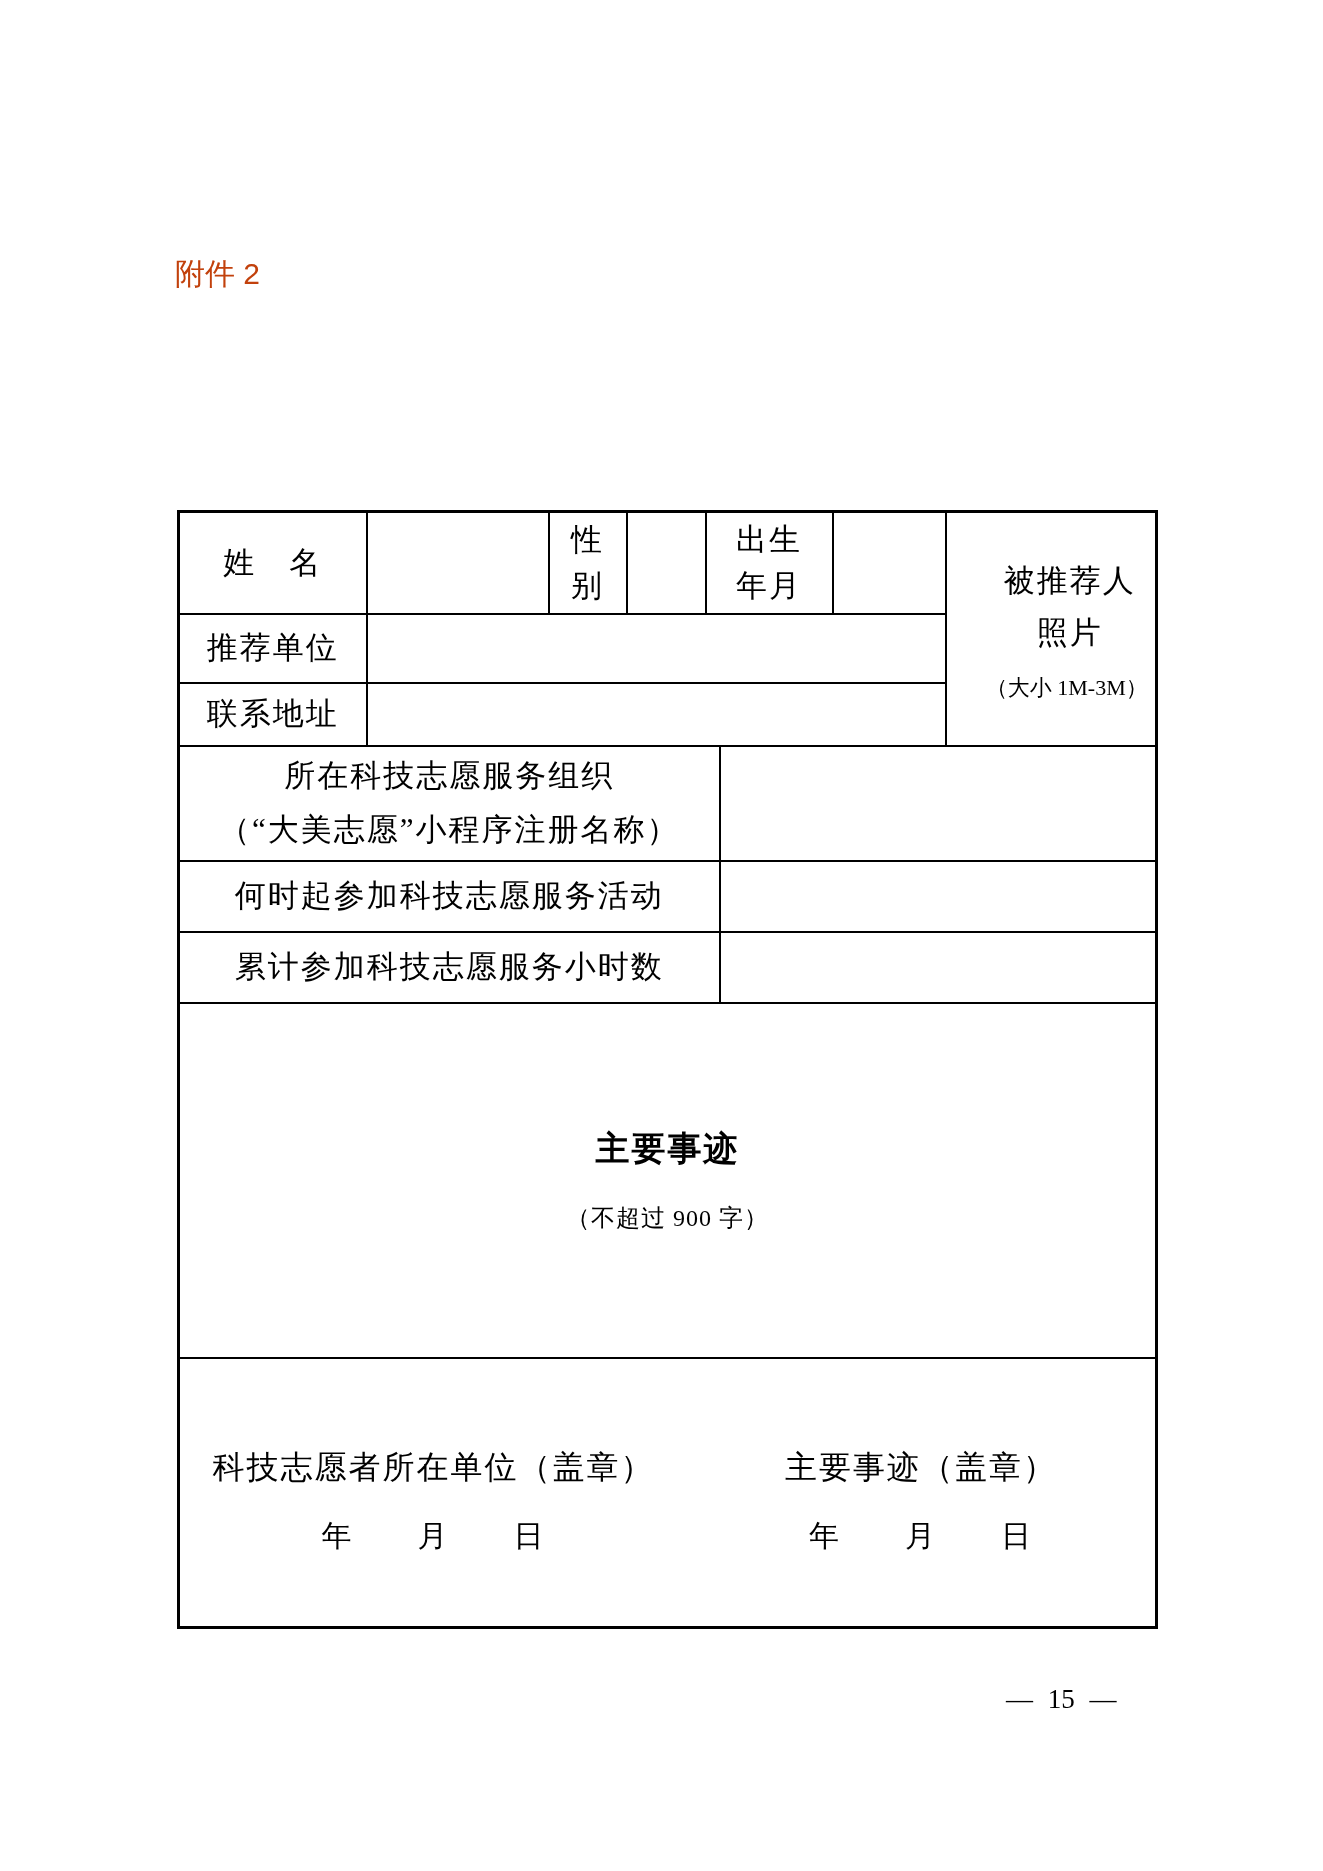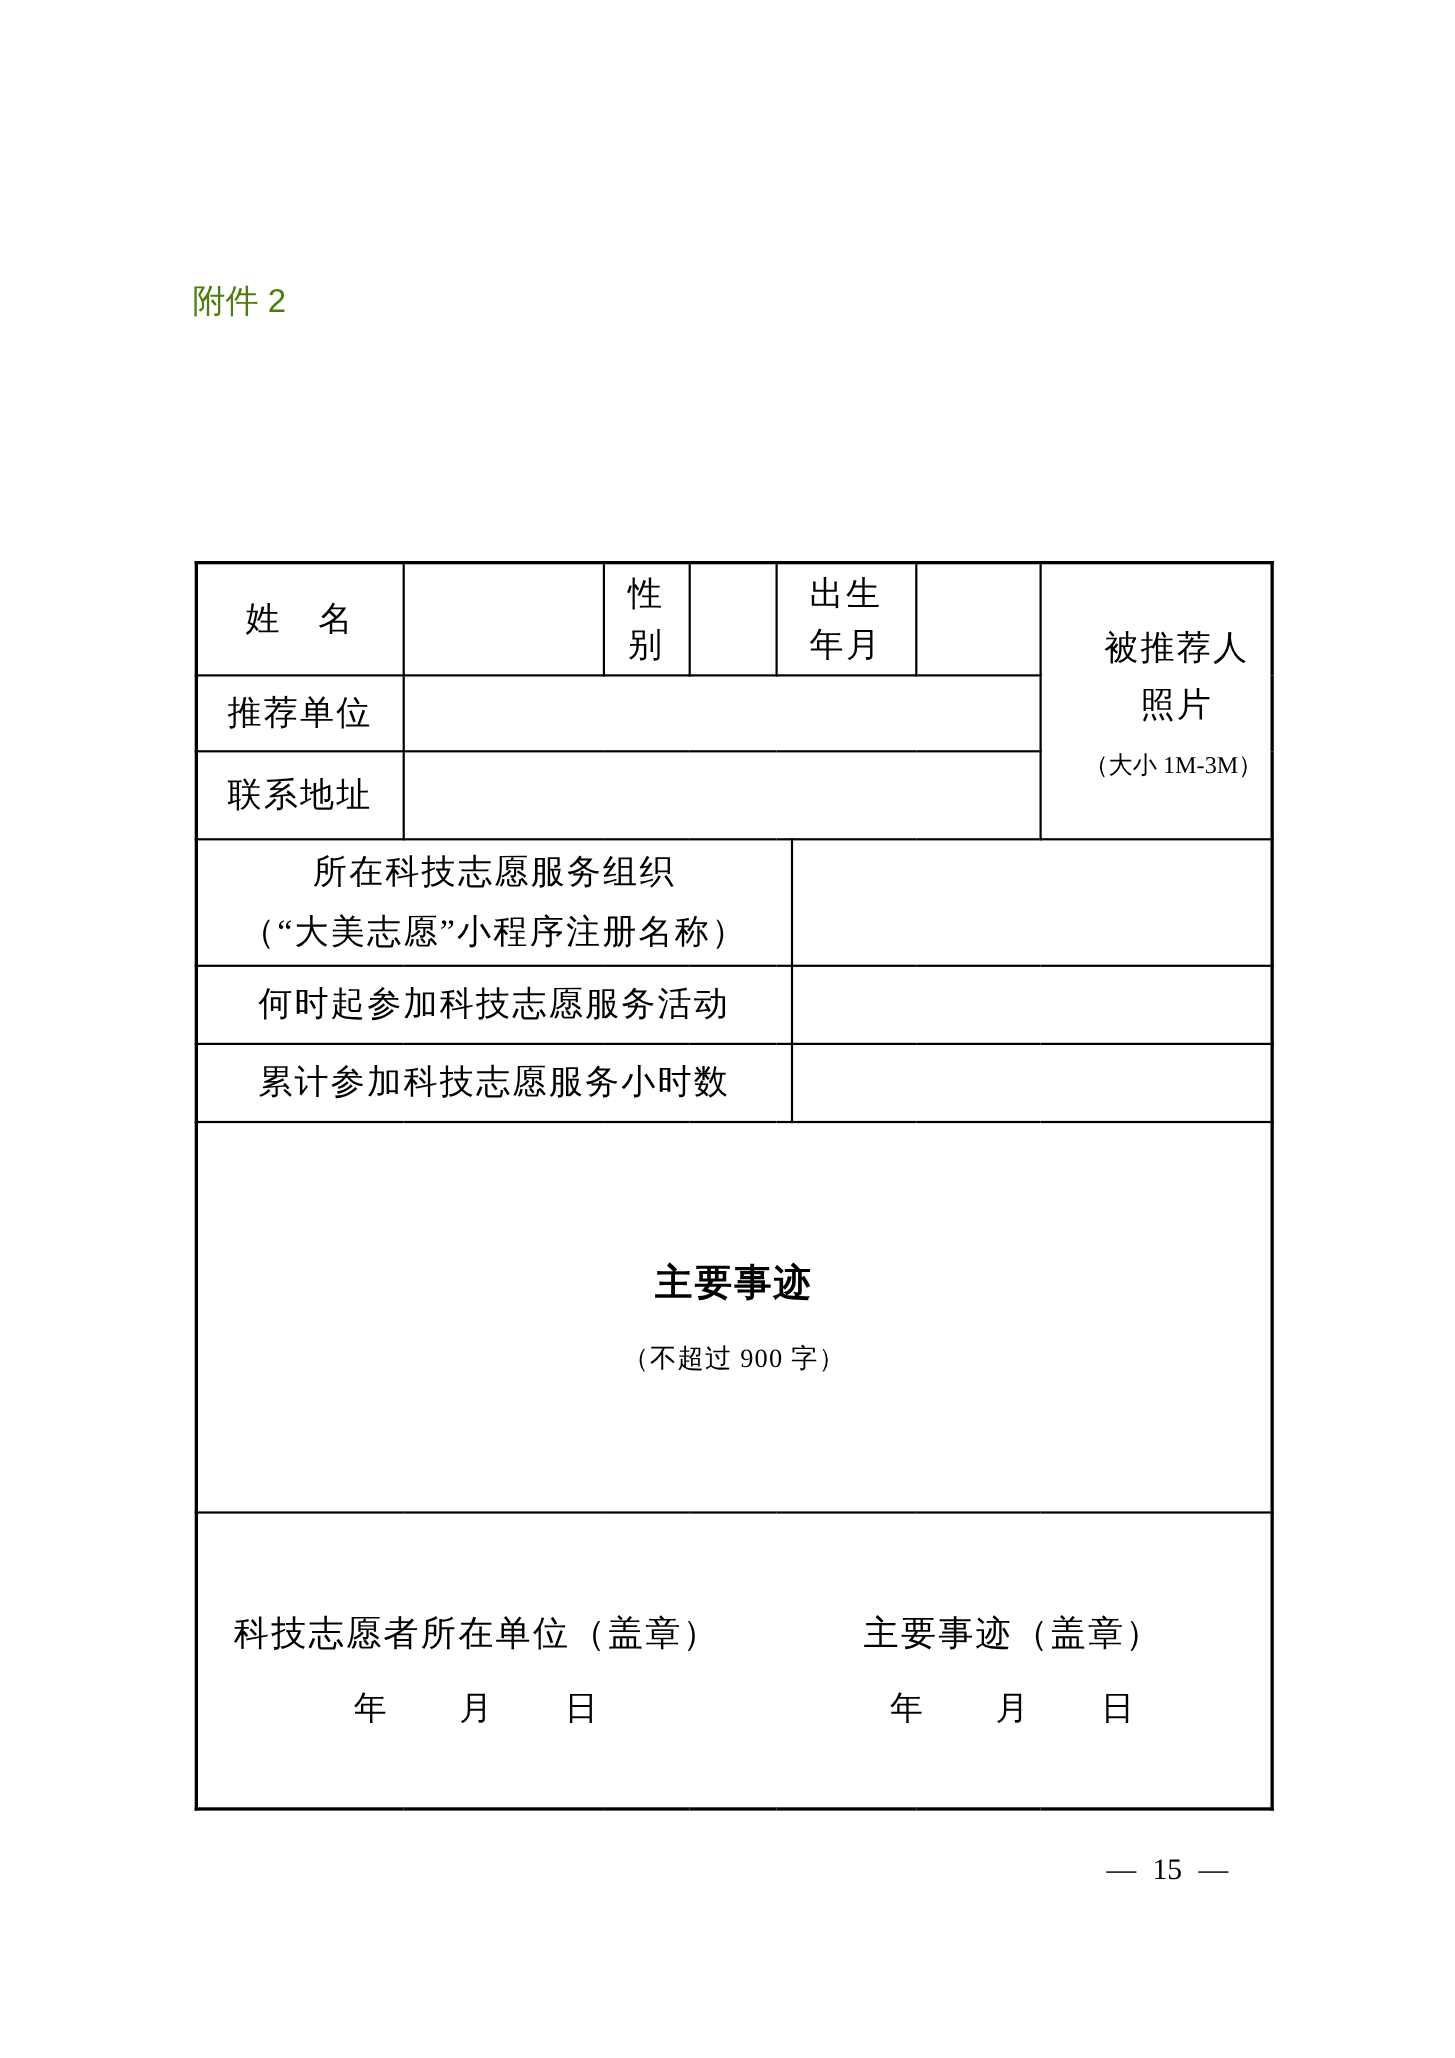--- a/index.html
+++ b/index.html
@@ -12,21 +12,21 @@
     color: #000000;
     font-family: "Liberation Serif", "DejaVu Serif", serif;
     overflow: hidden;
   }
   .attachment {
     position: absolute;
     left: 175px;
     top: 254px;
     font-size: 30px;
     font-family: "Liberation Sans", "DejaVu Sans", sans-serif;
-    color: #4d7c0f;
+    color: #c2410c;
   }
   .doc-title {
     position: absolute;
     left: 178px;
     top: 376px;
     width: 978px;
     text-align: center;
     font-size: 47px;
     font-weight: bold;
     letter-spacing: 1px;
@@ -113,21 +113,21 @@
       <td rowspan="3" class="photo-cell">
         <span class="photo-line">被推荐人</span>
         <span class="photo-line">照片</span>
         <span class="photo-note">（大小 1M-3M）</span>
       </td>
     </tr>
     <tr style="height:69px">
       <td>推荐单位</td>
       <td colspan="6"></td>
     </tr>
-    <tr style="height:80px">
+    <tr style="height:63px">
       <td>联系地址</td>
       <td colspan="6"></td>
     </tr>
     <tr style="height:115px">
       <td colspan="5" class="pre org-label">所在科技志愿服务组织
 （“大美志愿”小程序注册名称）</td>
       <td colspan="3"></td>
     </tr>
     <tr style="height:71px">
       <td colspan="5">何时起参加科技志愿服务活动</td>

